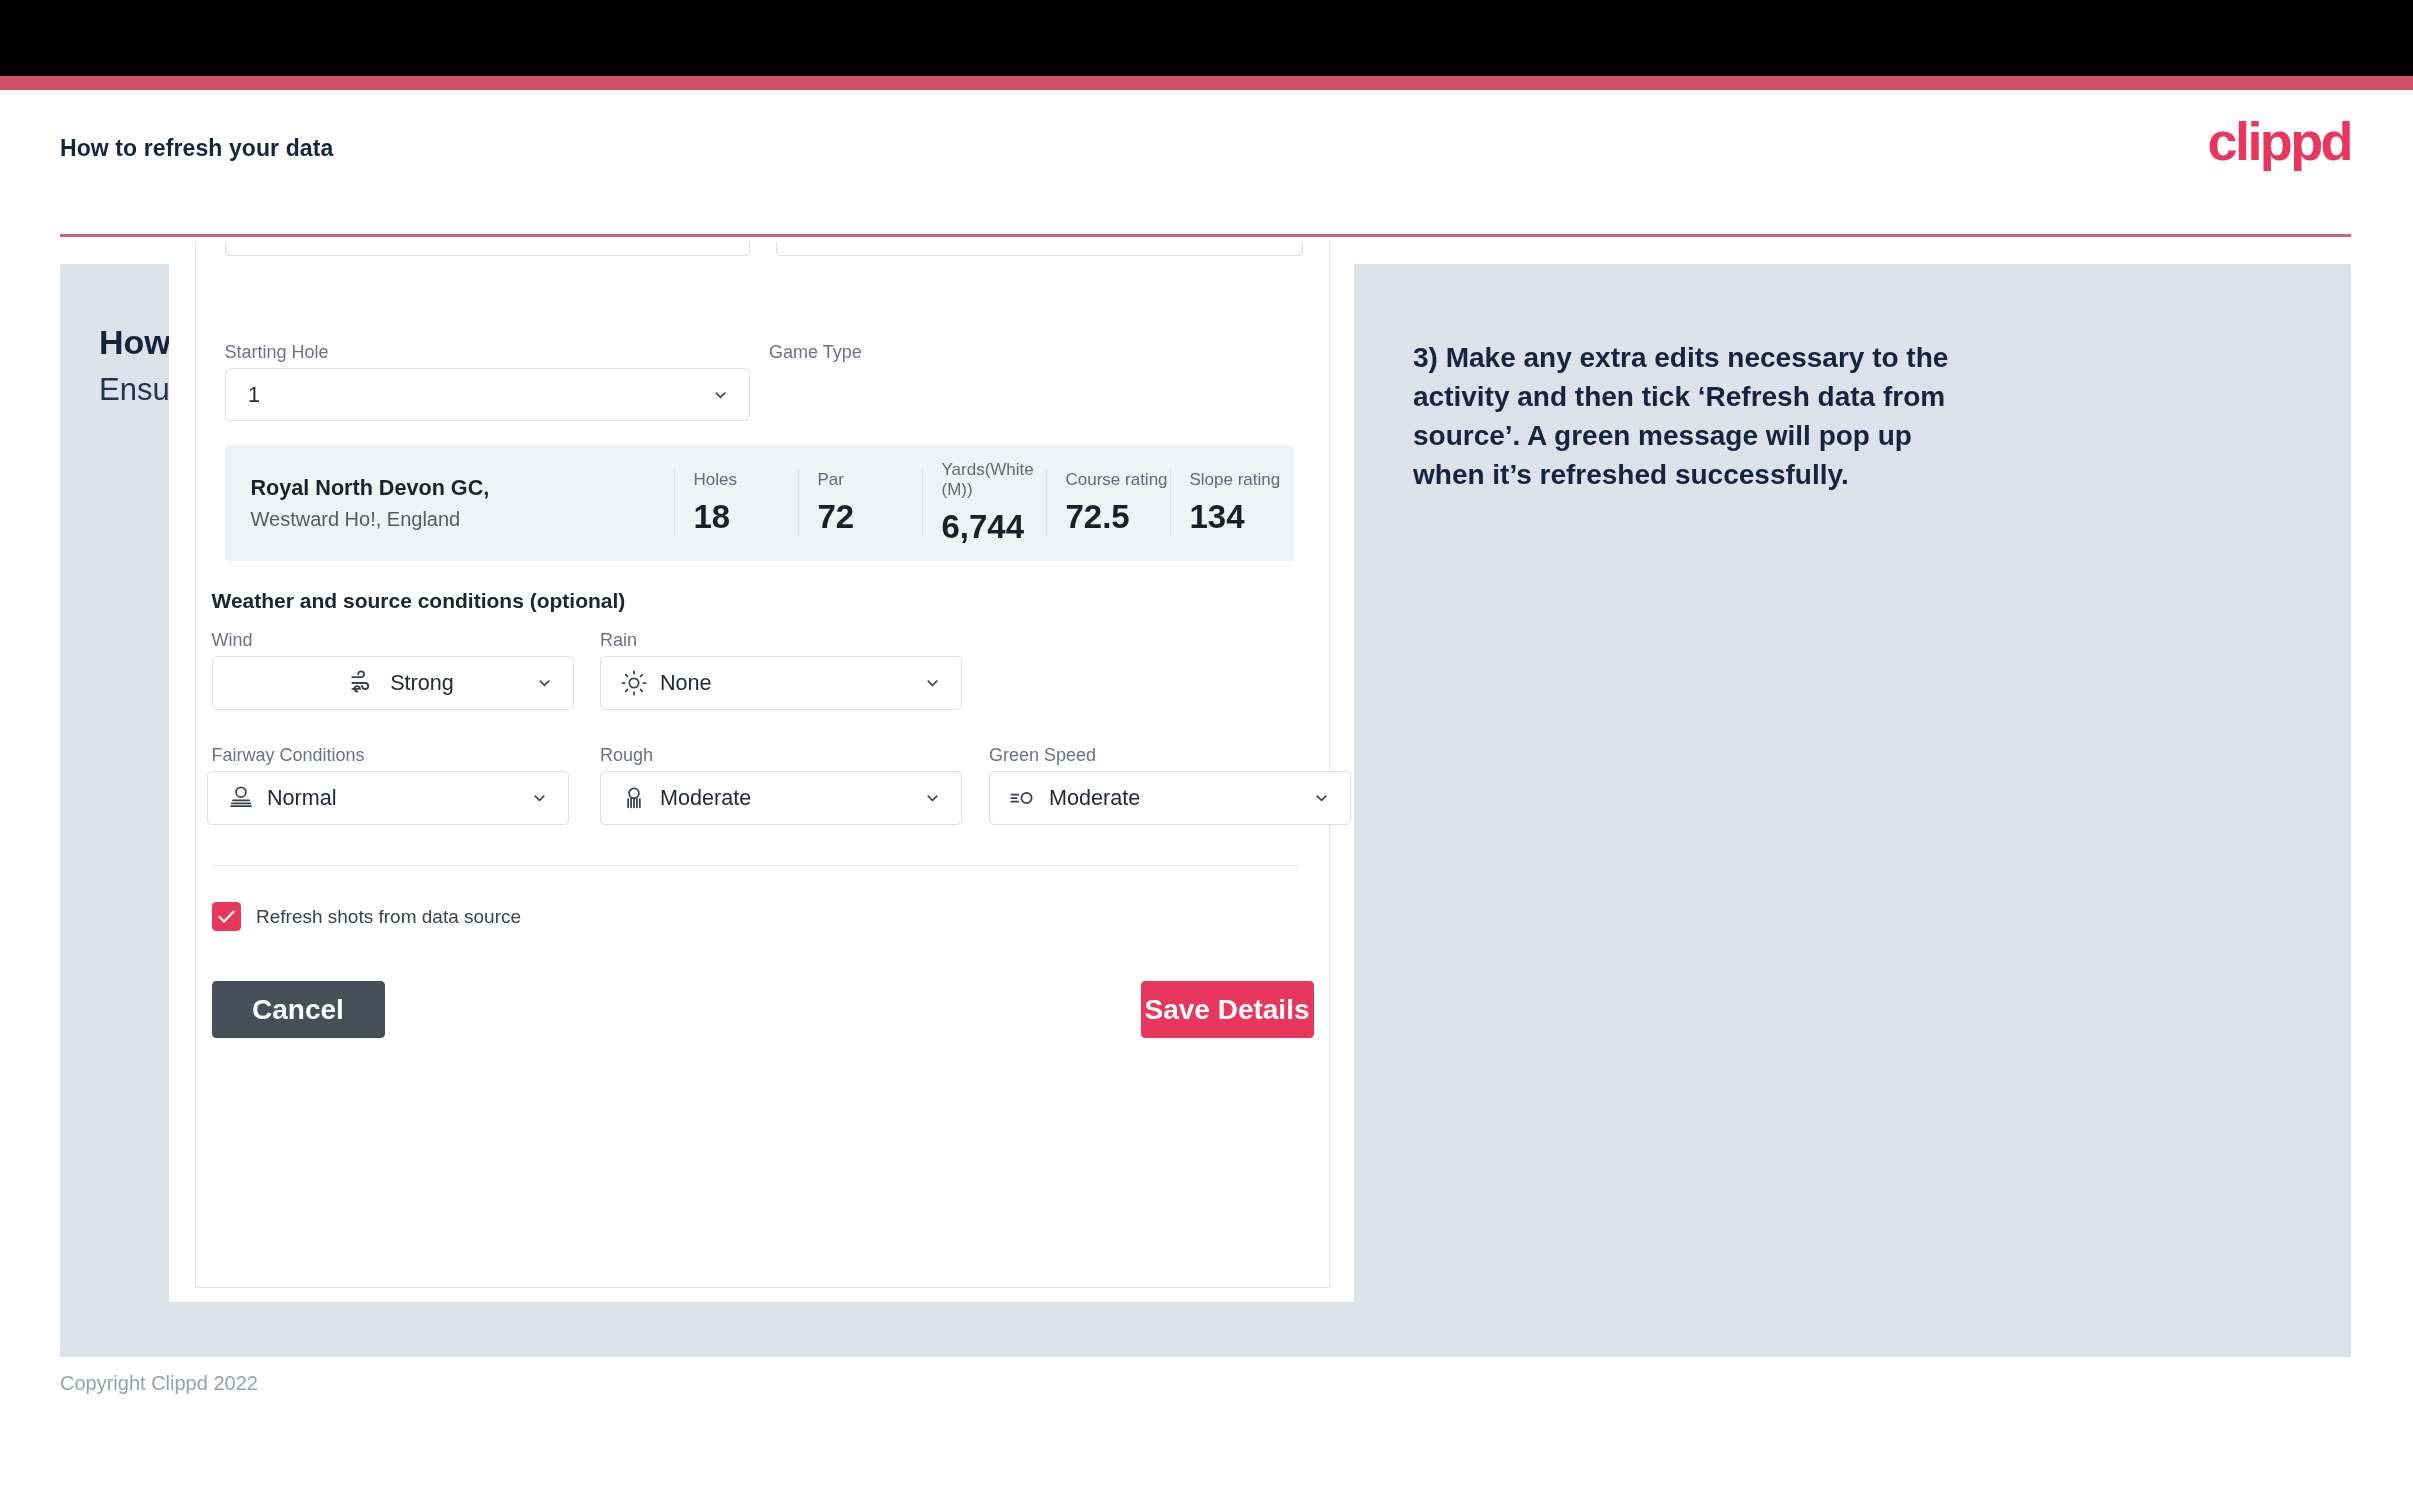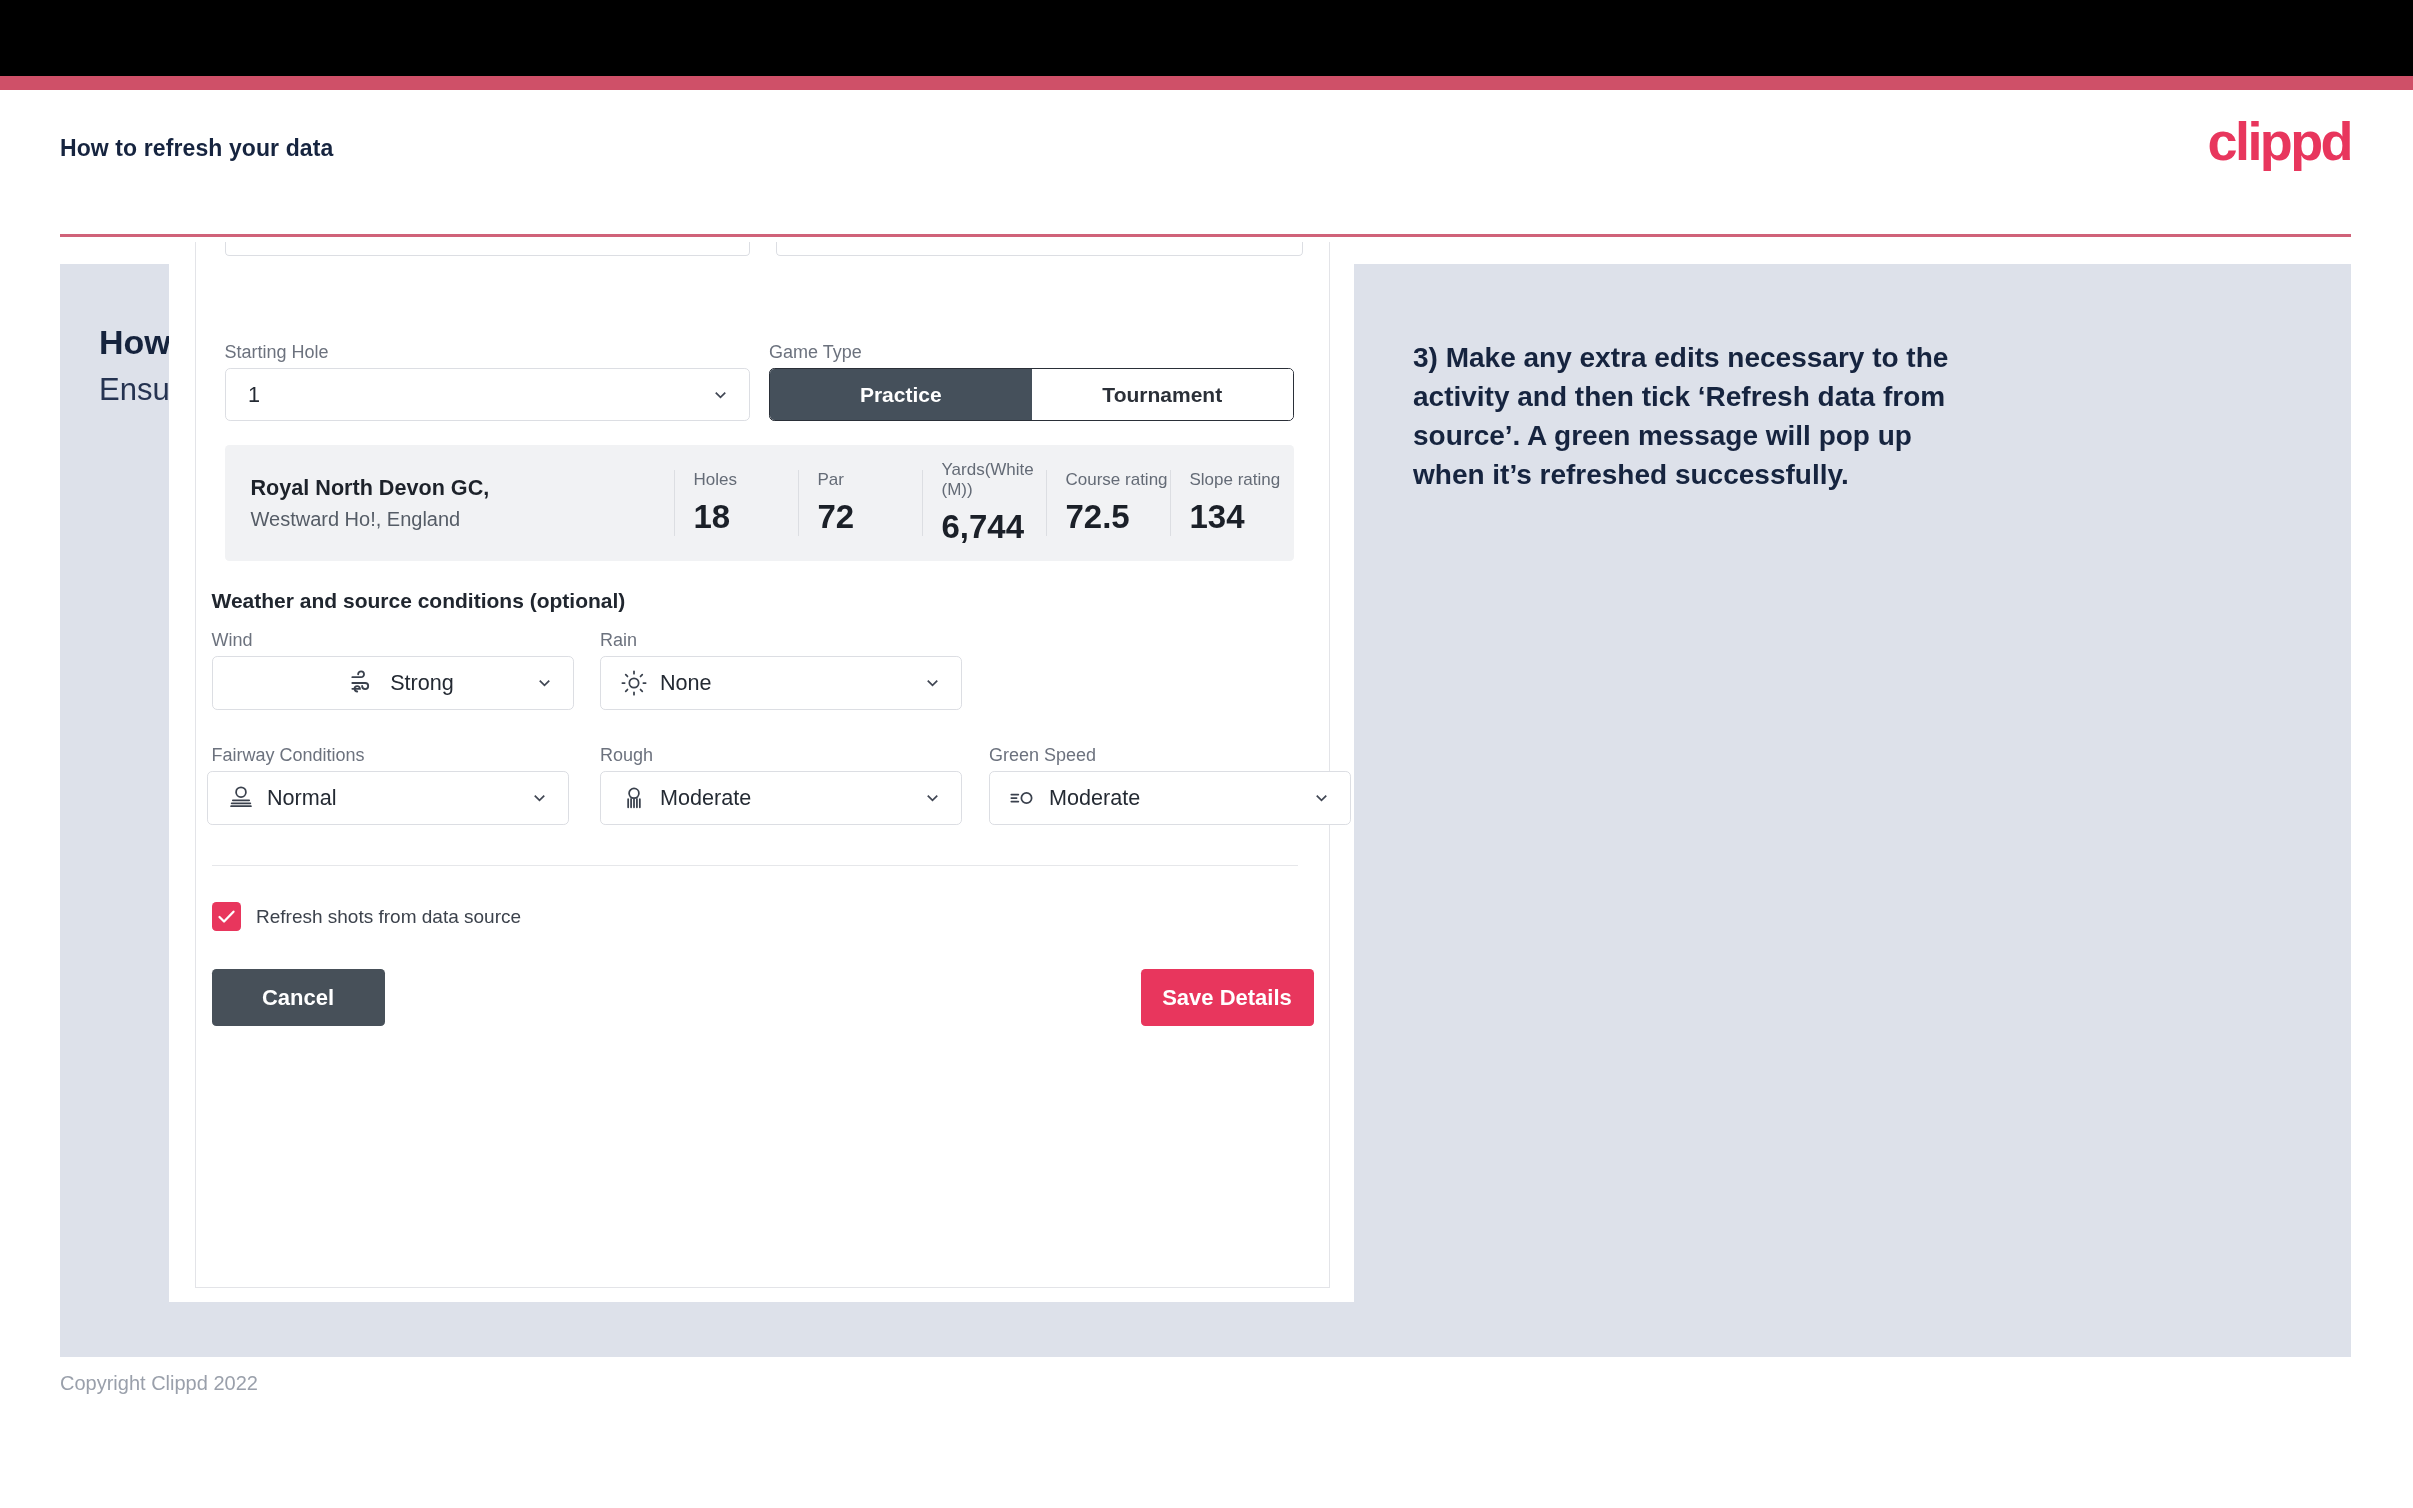--- a/index.html
+++ b/index.html
@@ -245,23 +245,24 @@
   .checkbox svg { width: 21px; height: 21px; color: #fff; }
   .checkbox-label {
     font-size: 19px; color: #3c424c;
     margin-left: 15.5px;
   }
 
   
   .btn {
     position: absolute;
     display: flex; align-items: center; justify-content: center;
-    font-size: 22px; font-weight: bold;
+    font-size: 28px; font-weight: bold;
     border-radius: 4.3px;
     color: #ffffff;
+    margin-top: 12px;
   }
   #cancel-button {
     left: 15.5px; top: 727px;
     width: 173px; height: 57px;
     background: #475059;
   }
   #save-button {
     right: 15.5px; top: 727px;
     width: 173px; height: 57px;
     background: #e8365d;
@@ -307,24 +308,20 @@
       <div class="select-box" id="starting-hole-select">
         <span class="select-value">1</span>
         <span class="chev">
           <svg viewBox="0 0 24 24" fill="none" stroke="currentColor" stroke-width="2.2">
               <path d="M6 9l6 6 6-6"></path>
             </svg>
         </span>
       </div>
 
       <div class="field-label" id="game-type-label">Game Type</div>
-      <div class="toggle-group">
-        <div class="toggle-btn active">Practice</div>
-        <div class="toggle-btn inactive">Tournament</div>
-      </div>
 
       <div class="course-box">
         <div class="course-name-wrap">
           <div class="course-name">Royal North Devon GC,</div>
           <div class="course-loc">Westward Ho!, England</div>
         </div>
         <div class="course-stats">
           <div class="stat">
             <span class="stat-label">Holes</span>
             <span class="stat-value">18</span>

